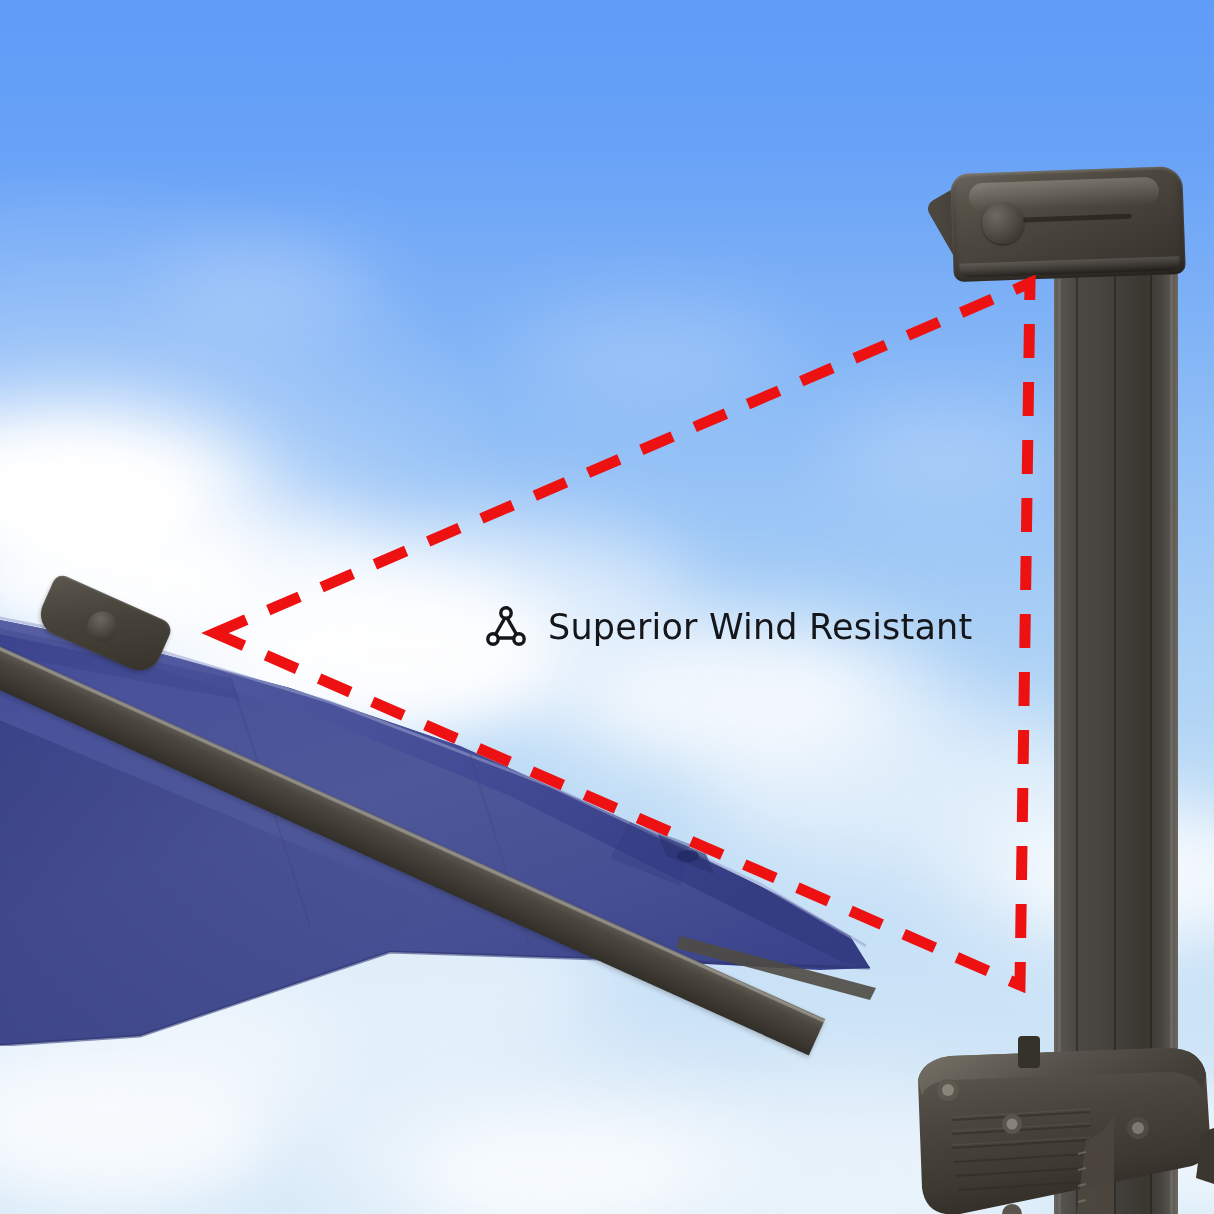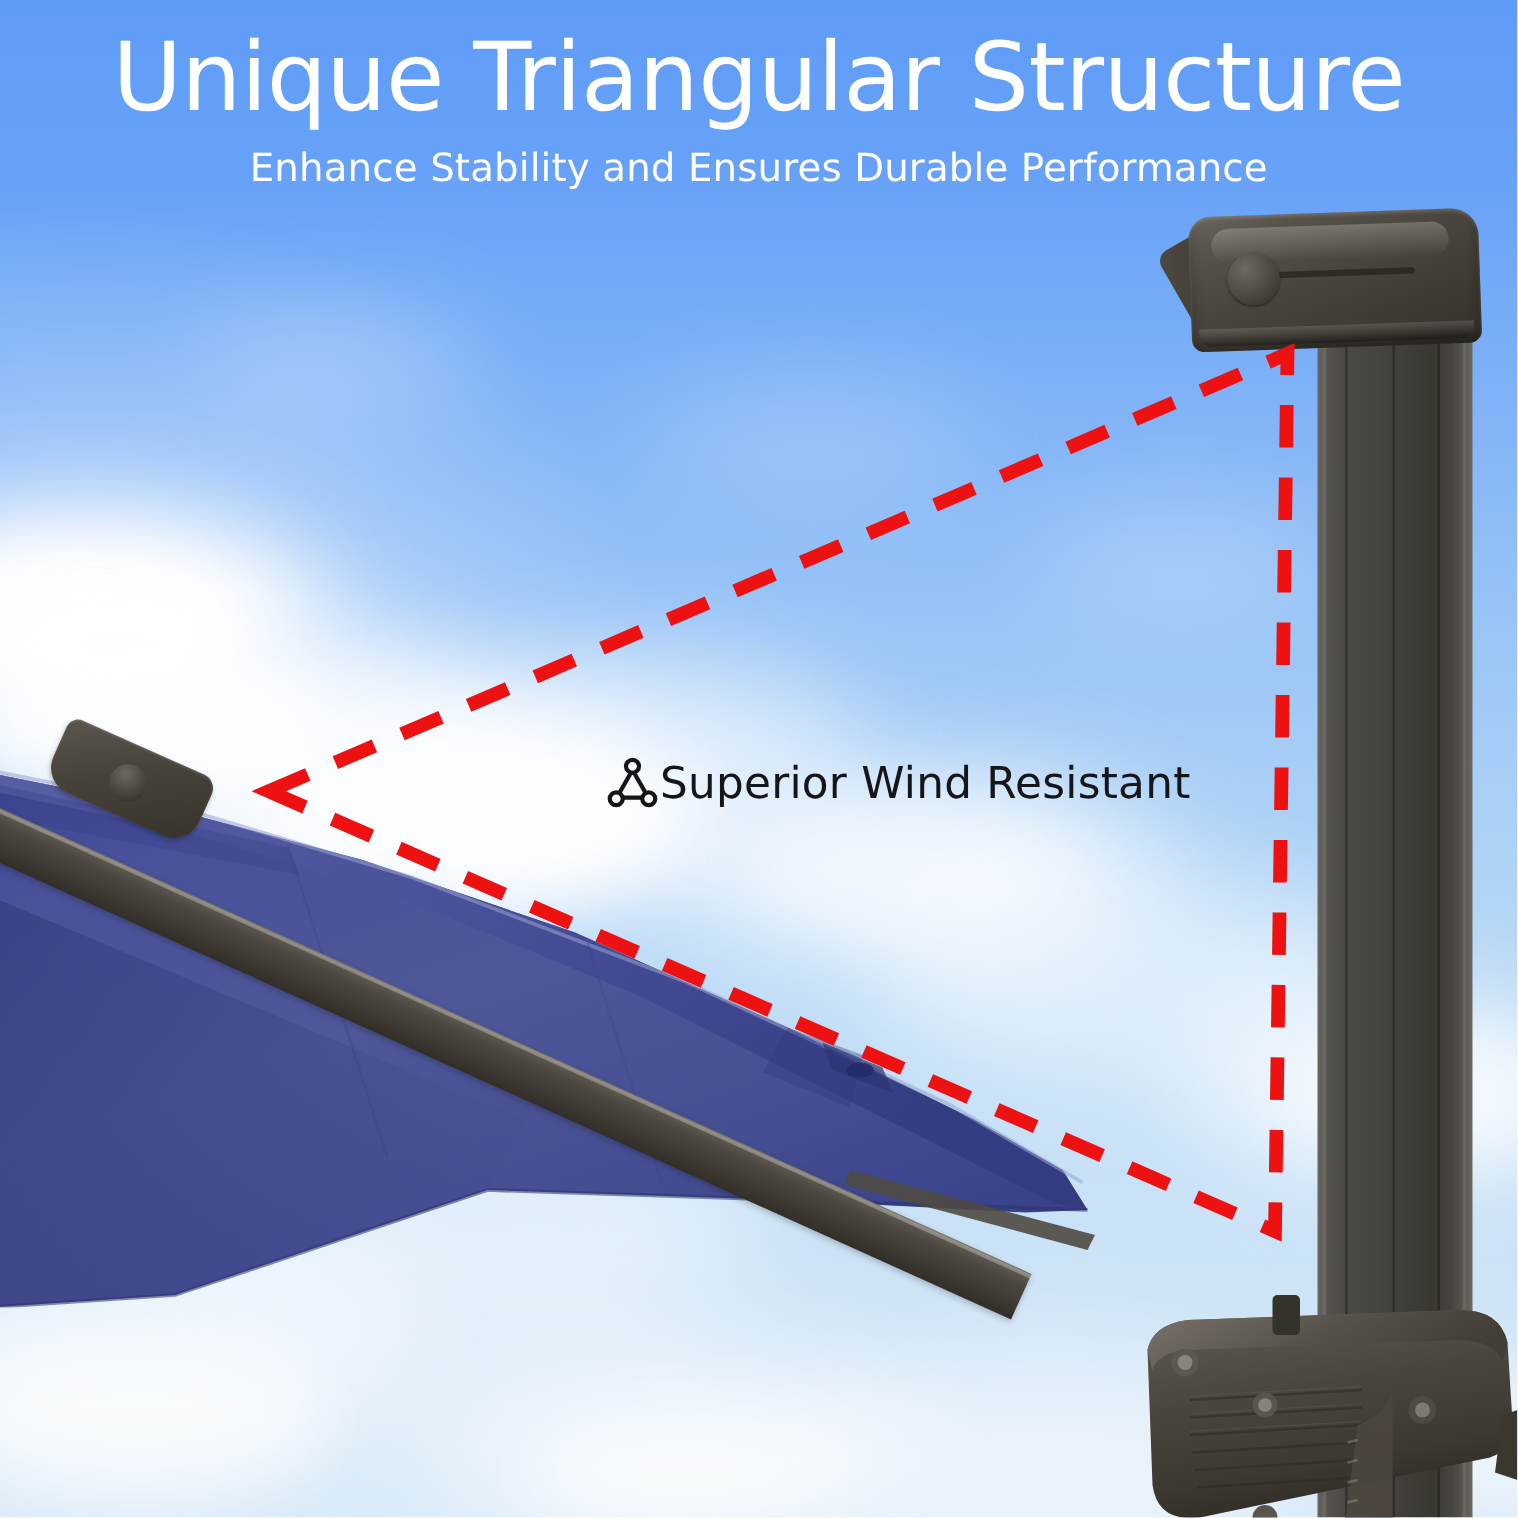--- a/index.html
+++ b/index.html
@@ -169,21 +169,21 @@
   .base svg { display:block; }
 
   
   .tri-overlay {
     position:absolute; inset:0; z-index:32; pointer-events:none;
   }
 
   
   .label-wrap {
     position:absolute; left:484px; top:605px;
-    display:flex; align-items:center; 
+    display:flex; align-items:center; gap:20px;
     z-index:36;
   }
   .label-icon { width:44px; height:44px; flex:0 0 44px; }
   .label-text {
     font-size:35px;
     color:#15161a;
     font-weight:400;
     letter-spacing:0.2px;
     white-space:nowrap;
     font-family:"DejaVu Sans", sans-serif;
@@ -372,18 +372,14 @@
           <path d="M11,33 L33,33"></path>
         </g>
         <circle cx="22" cy="8" r="5.2" fill="#ffffff" stroke="#15161a" stroke-width="3.4"></circle>
         <circle cx="9" cy="34" r="5.2" fill="#ffffff" stroke="#15161a" stroke-width="3.4"></circle>
         <circle cx="35" cy="34" r="5.2" fill="#ffffff" stroke="#15161a" stroke-width="3.4"></circle>
       </svg>
     </span>
     <span class="label-text">Superior Wind Resistant</span>
   </div>
 
-  <div class="headline-wrap">
-    <div class="headline">Unique Triangular Structure</div>
-    <div class="subhead">Enhance Stability and Ensures Durable Performance</div>
-  </div>
 
 </div>
 
 </body></html>

